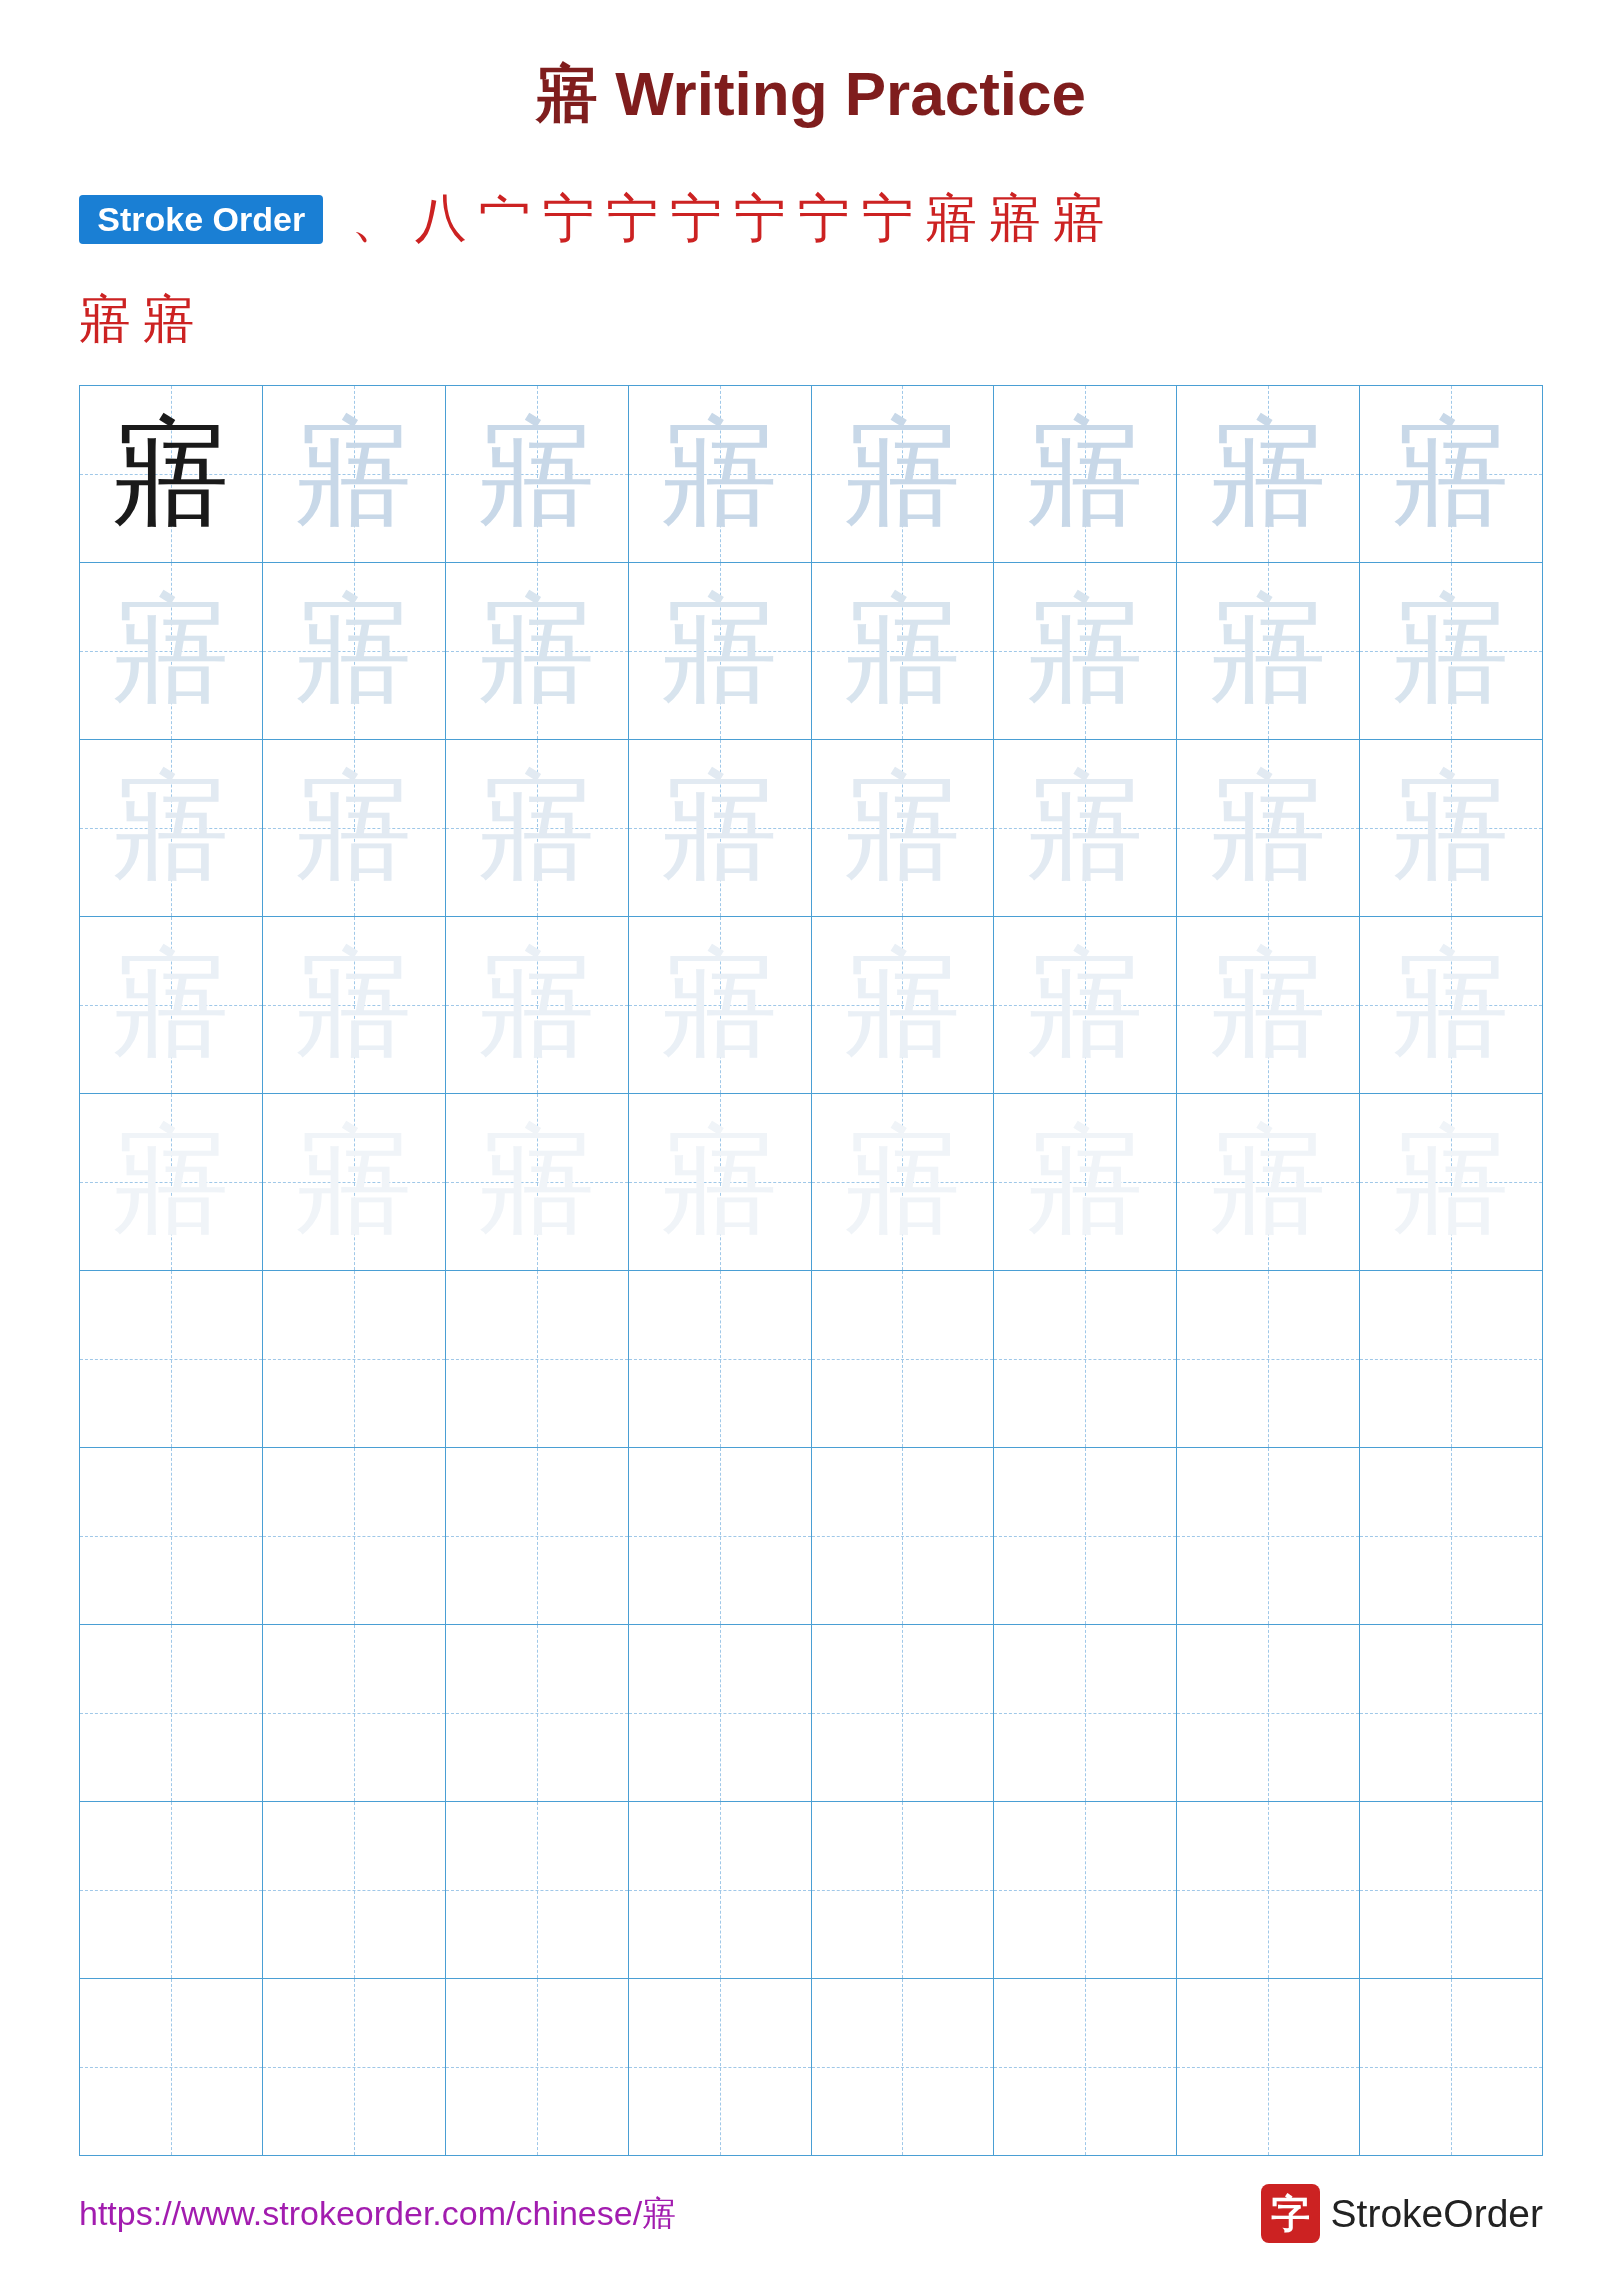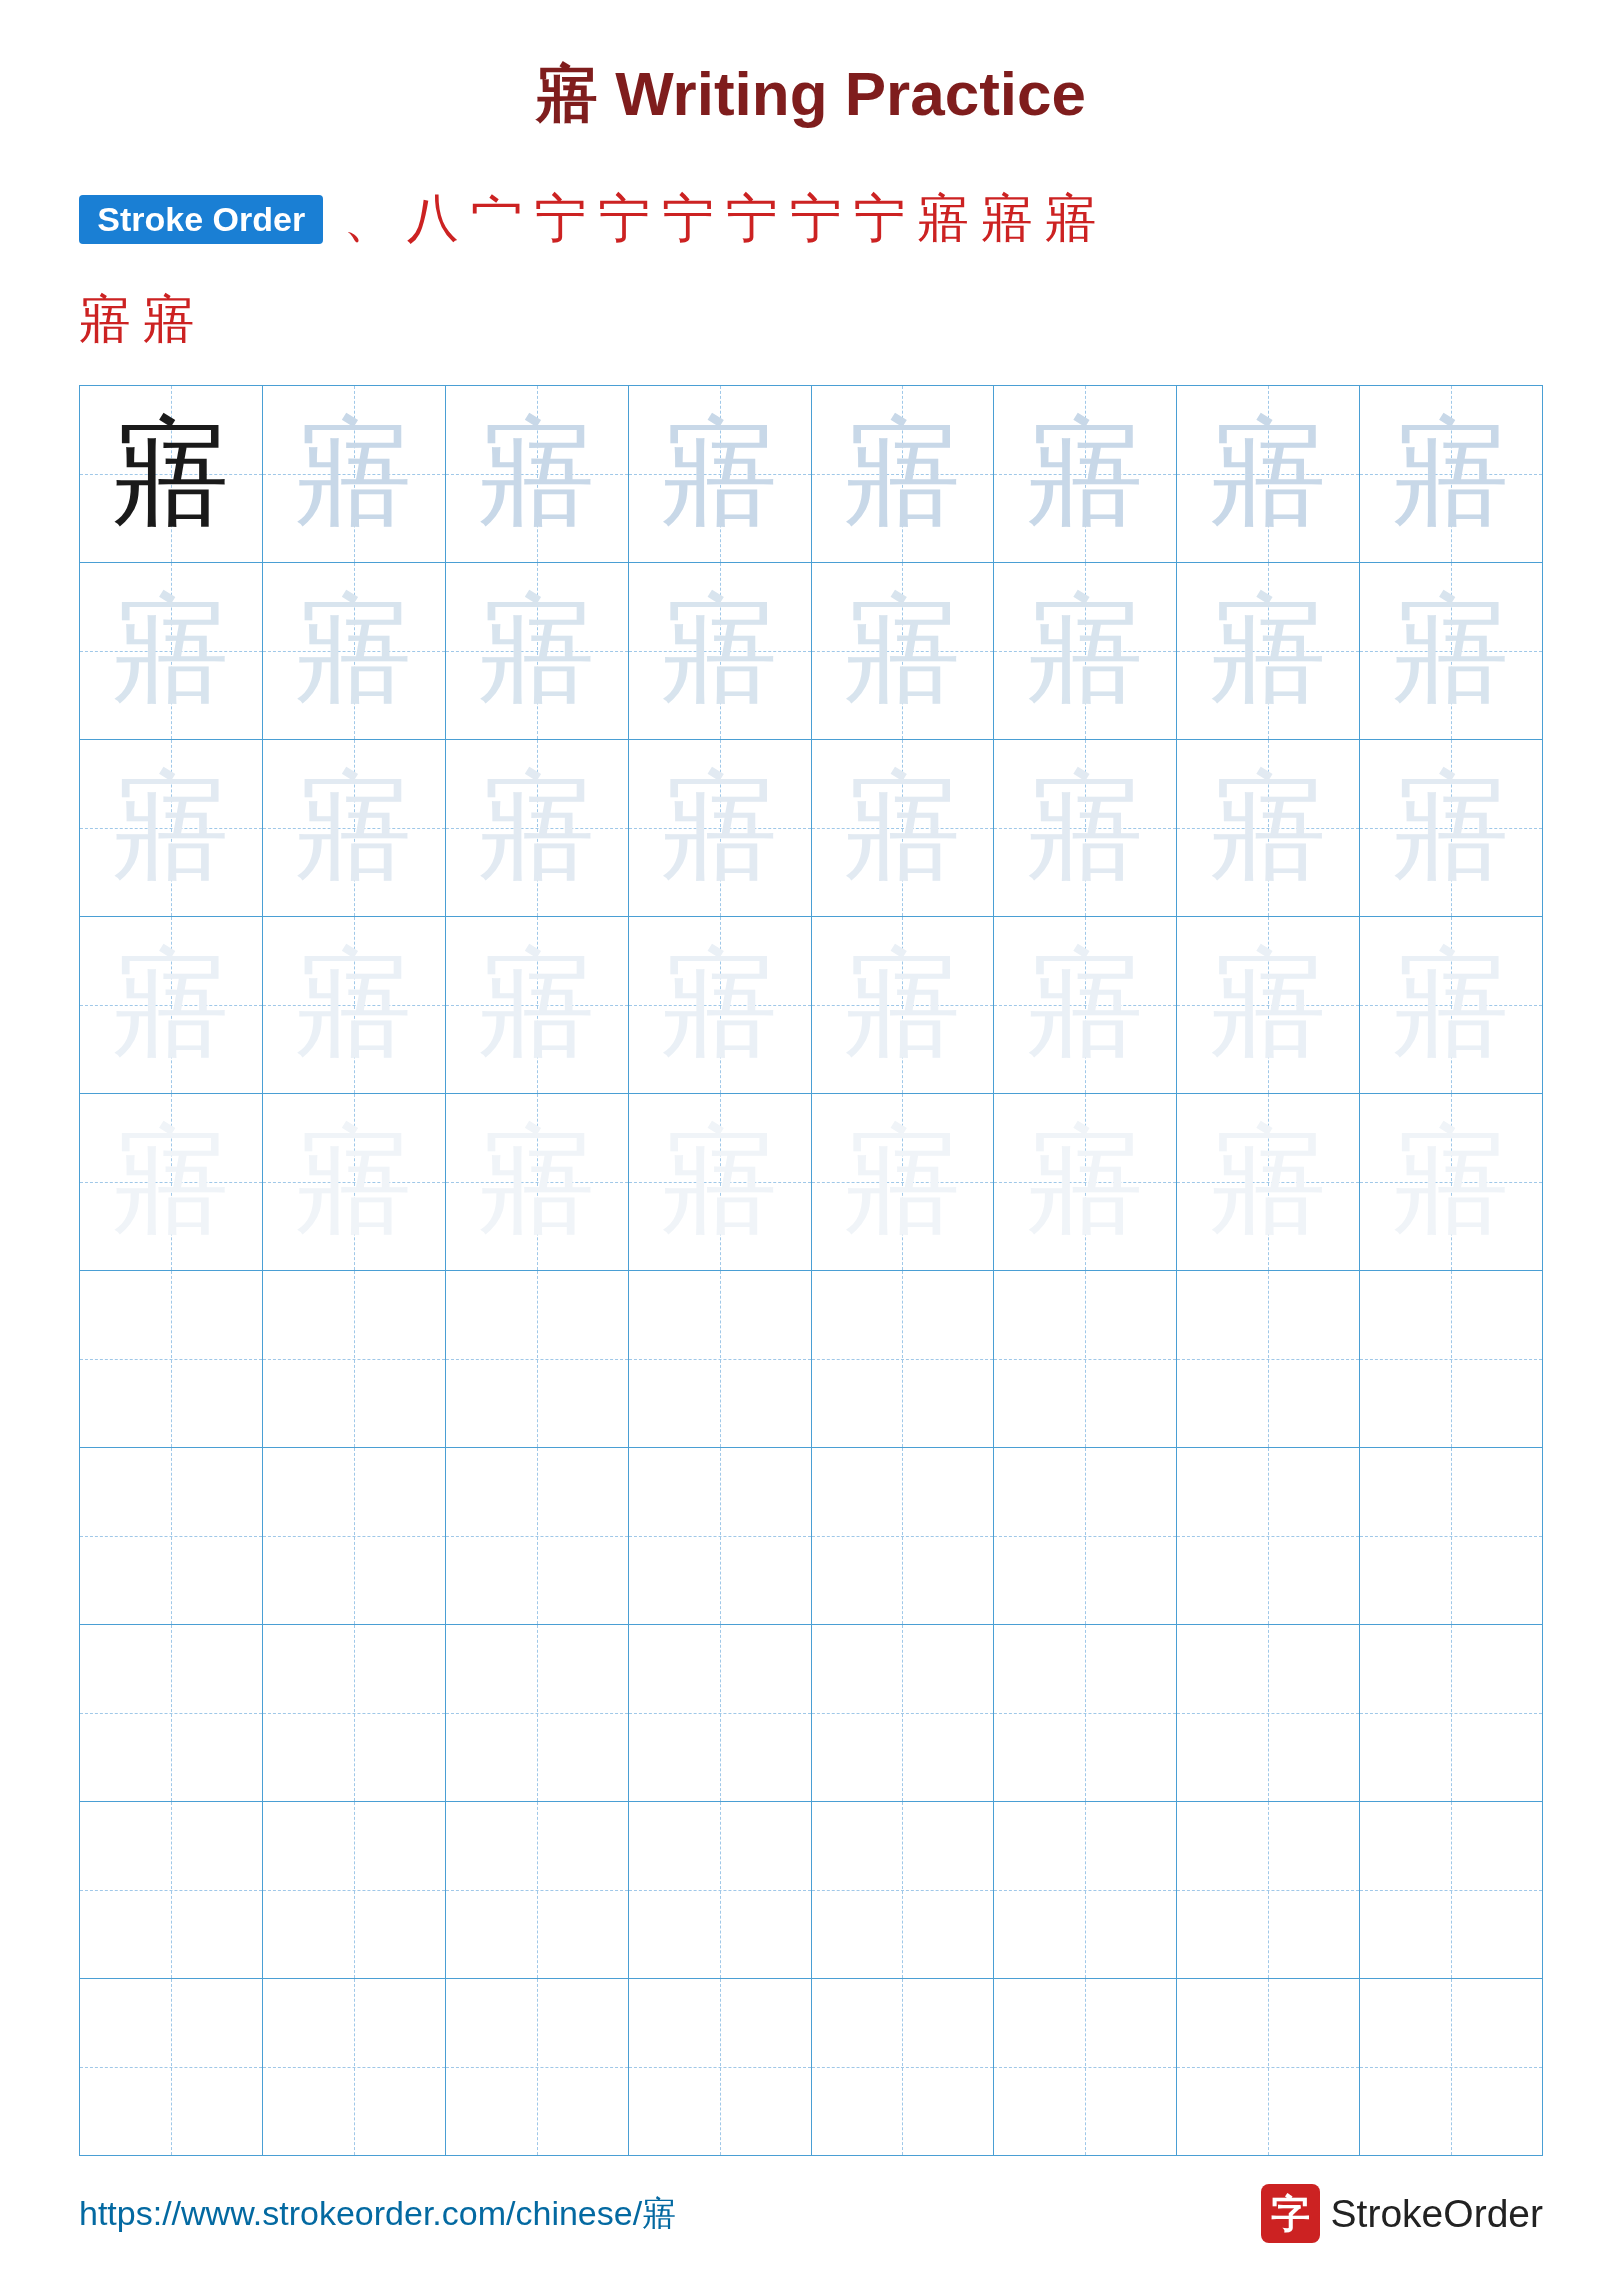--- a/index.html
+++ b/index.html
@@ -21,21 +21,21 @@
       margin-bottom: 52px;
       font-family: Arial, sans-serif;
     }
 
     
     .stroke-order-section {
       display: flex;
       align-items: flex-start;
       flex-wrap: wrap;
       margin-bottom: 39px;
-      gap: 0;
+      gap: 8px;
     }
 
     .stroke-order-badge {
       background: #1a7fd4;
       color: white;
       font-size: 34px;
       padding: 5.2px 18.3px;
       border-radius: 3.9px;
       font-family: Arial, sans-serif;
       font-weight: bold;
@@ -155,21 +155,21 @@
       position: absolute;
       bottom: 52px;
       left: 79px;
       right: 79px;
       display: flex;
       justify-content: space-between;
       align-items: center;
     }
 
     .footer-url {
-      color: #0369a1;
+      color: #a21caf;
       font-size: 34px;
       font-family: Arial, sans-serif;
     }
 
     .footer-logo {
       display: flex;
       align-items: center;
       gap: 10.5px;
     }
 

